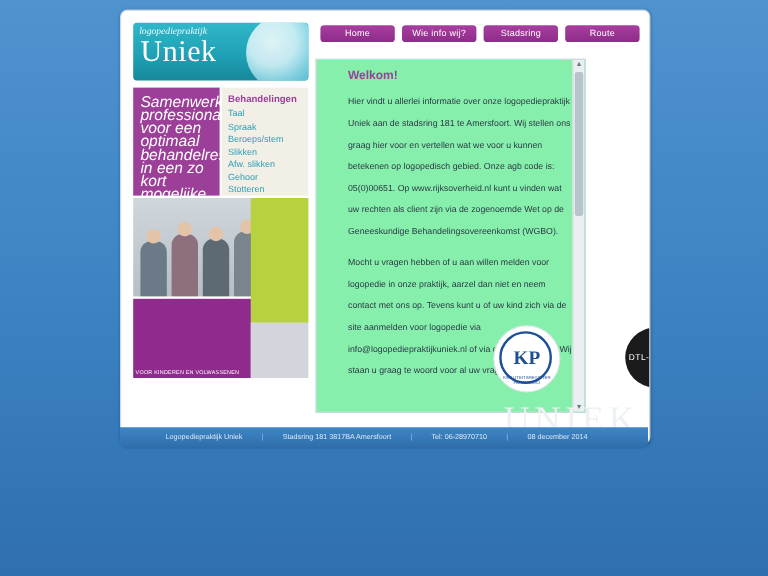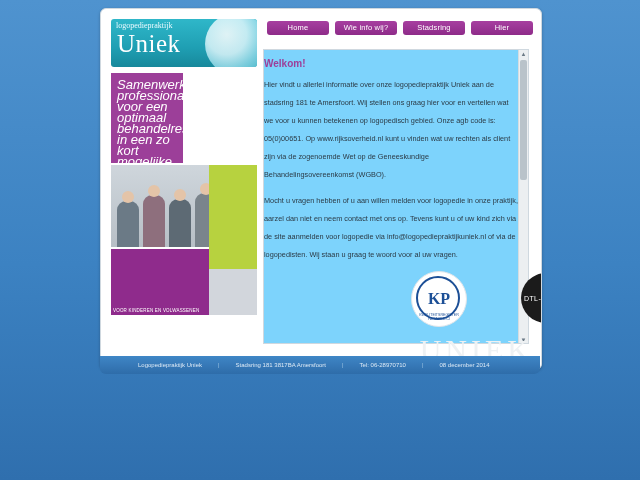--- a/index.html
+++ b/index.html
@@ -62,20 +62,21 @@
     height: 48px;
     background: linear-gradient(180deg,#2fb7c9 0%, #1f9fb3 60%, #17889b 100%);
     border-radius: 3px;
     overflow: hidden;
   }
   .logo-top {
     position: absolute;
     left: 5px; top: 2px;
     font-size: 8px;
     color: #eafaff;
+    font-style: italic;
     font-family: "Liberation Serif", serif;
   }
   .logo-main {
     position: absolute;
     left: 6px; top: 11px;
     font-size: 25px;
     color: #ffffff;
     font-family: "Liberation Serif", serif;
     letter-spacing: .5px;
   }
@@ -181,26 +182,26 @@
     bottom: 2px;
     font-size: 4.5px;
     color: #ffffff;
     letter-spacing: .2px;
   }
   
   .content {
     position: absolute;
     left: 162px;
     top: 40px;
-    width: 266px;
+    width: 225px;
     height: 295px;
     border: 1px solid #cfd8df;
-    background: #7dd3fc;
+    background: #86efac;
     box-sizing: border-box;
-    padding: 6px 10px 0 0;
+    padding: 6px 10px 0 26px;
     overflow: hidden;
   }
   .welkom {
     color: #9c3f99;
     font-size: 10px;
     font-weight: bold;
     margin: 2px 0 7px 0;
   }
   .content p {
     font-size: 7.3px;
@@ -334,32 +335,42 @@
 <body>
 
 <div class="page">
 
   <div class="site">
 
     <div class="nav">
       <div class="nav-btn">Home</div>
       <div class="nav-btn">Wie info wij?</div>
       <div class="nav-btn">Stadsring</div>
-      <div class="nav-btn">Hier</div>
+      <div class="nav-btn">Route</div>
     </div>
 
     <div class="logo">
       <div class="logo-swoosh"></div>
       <div class="logo-top">logopediepraktijk</div>
       <div class="logo-main">Uniek</div>
     </div>
 
     <div class="left-col">
       <div class="block-purple">Samenwerkende professionals voor een optimaal behandelresultaat in een zo kort mogelijke wachttijd</div>
 
+      <div class="block-menu">
+        <div class="menu-title">Behandelingen</div>
+        <div class="menu-item">Taal</div>
+        <div class="menu-item">Spraak</div>
+        <div class="menu-item">Beroeps/stem</div>
+        <div class="menu-item">Slikken</div>
+        <div class="menu-item">Afw. slikken</div>
+        <div class="menu-item">Gehoor</div>
+        <div class="menu-item">Stotteren</div>
+      </div>
 
       <div class="photo">
         <div class="ph-person" style="left:6px;"></div>
         <div class="ph-head" style="left:11px; bottom:44px;"></div>
         <div class="ph-person" style="left:32px; height:52px; background:#8e6f7d;"></div>
         <div class="ph-head" style="left:37px; bottom:50px;"></div>
         <div class="ph-person" style="left:58px; height:48px; background:#5d6a74;"></div>
         <div class="ph-head" style="left:63px; bottom:46px;"></div>
         <div class="ph-person" style="left:84px; height:54px; background:#7a848c;"></div>
         <div class="ph-head" style="left:89px; bottom:52px;"></div>

